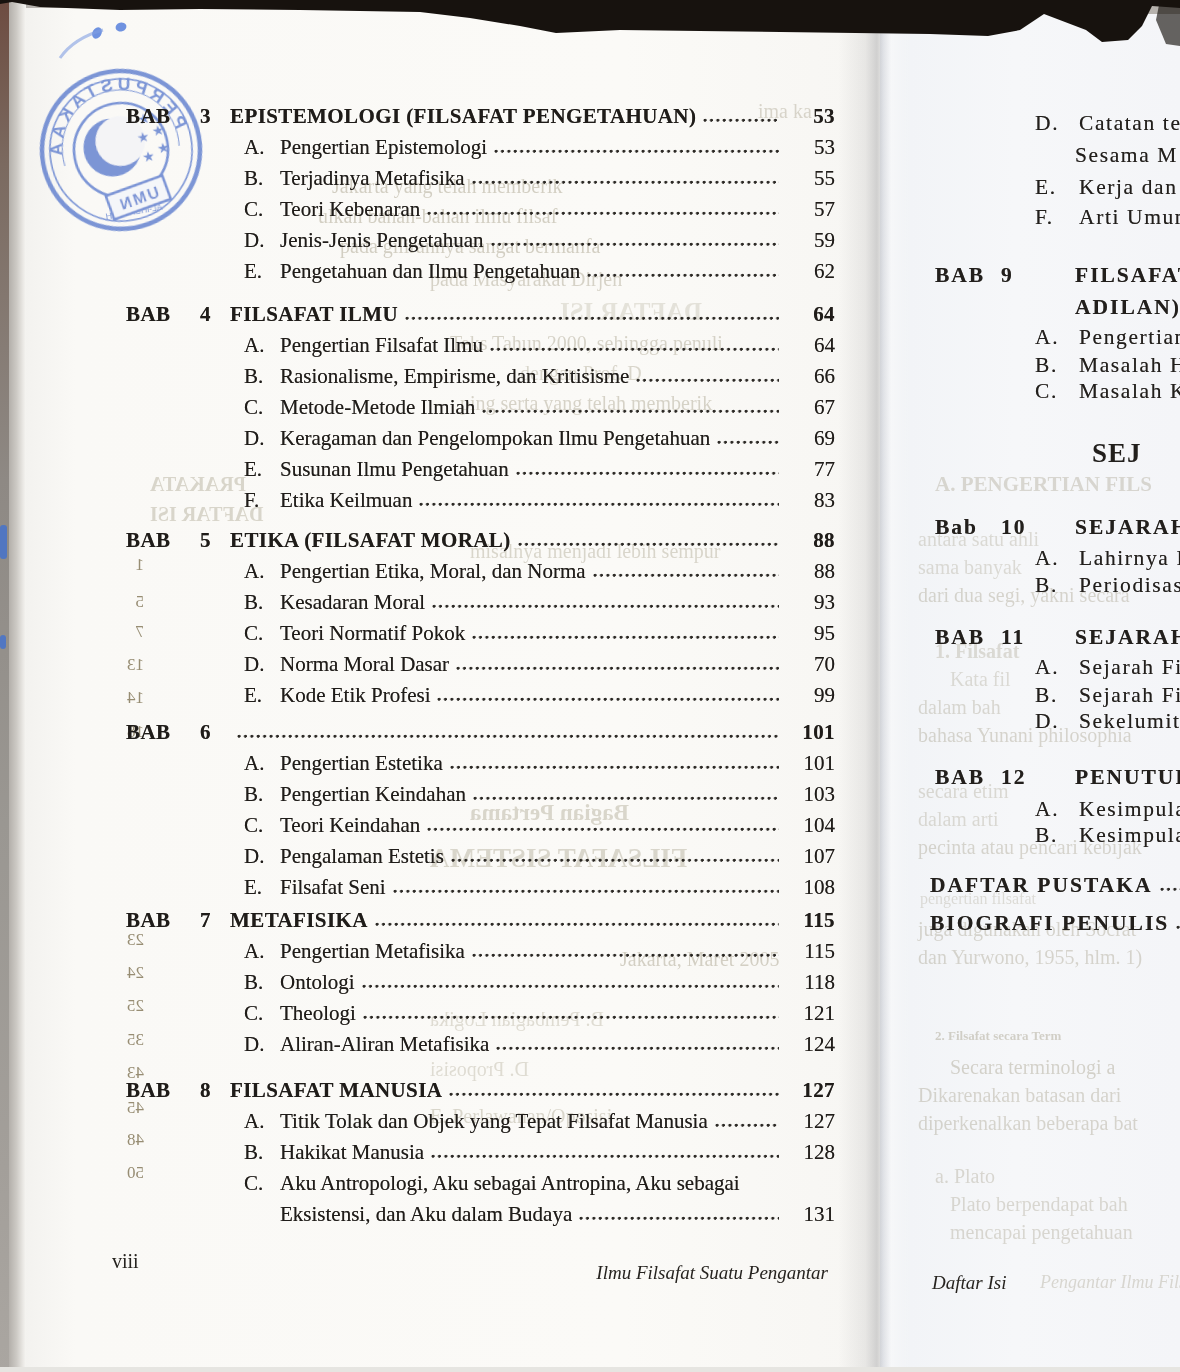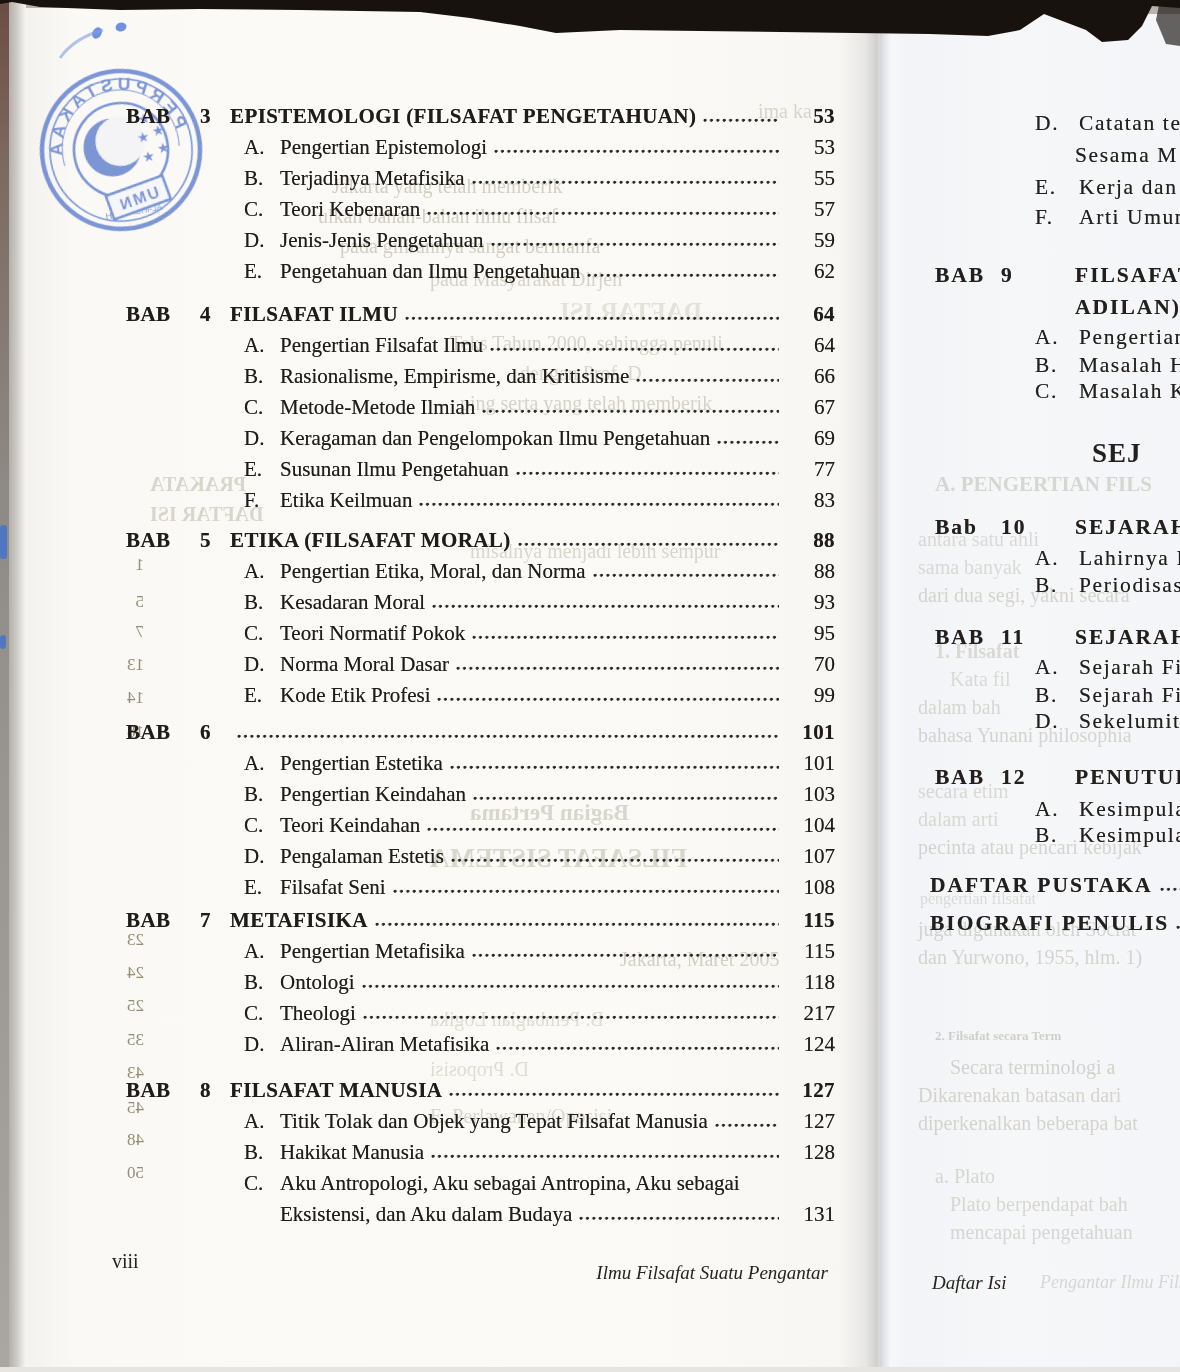--- a/index.html
+++ b/index.html
@@ -325,21 +325,21 @@
           <span class="item-letter">B.</span>
           <span class="lbl">Ontologi</span>
           <div class="leader"></div>
           <span class="pg">118</span>
         </div>
         <div class="row">
           <span class="item-ind"></span>
           <span class="item-letter">C.</span>
           <span class="lbl">Theologi</span>
           <div class="leader"></div>
-          <span class="pg">217</span>
+          <span class="pg">121</span>
         </div>
         <div class="row">
           <span class="item-ind"></span>
           <span class="item-letter">D.</span>
           <span class="lbl">Aliran-Aliran Metafisika</span>
           <div class="leader"></div>
           <span class="pg">124</span>
         </div>
       </div>
       <div class="toc-section" style="top: 1072px;">

